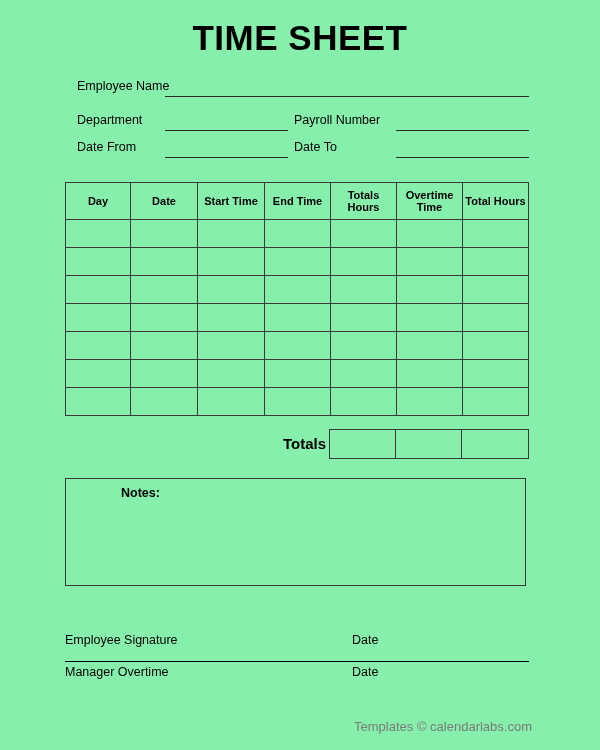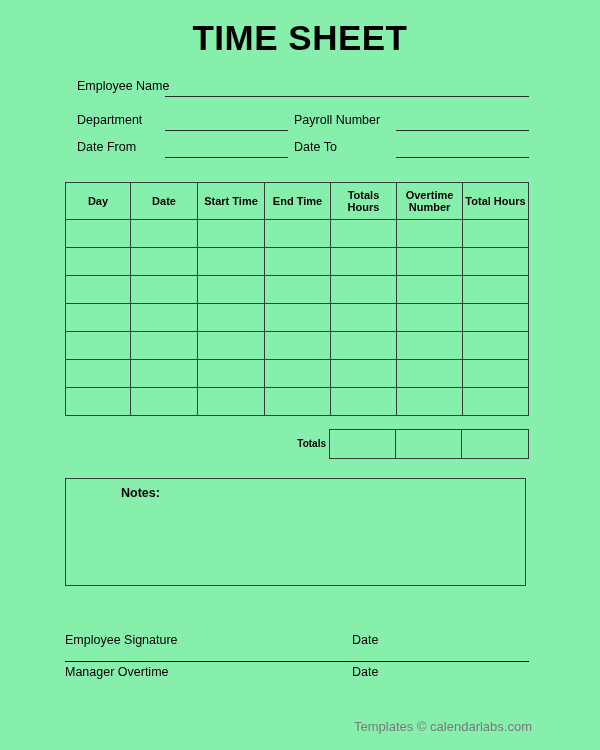--- a/index.html
+++ b/index.html
@@ -104,21 +104,21 @@
     position: absolute;
     left: 65px;
     top: 429px;
     width: 463px;
     height: 30px;
   }
   .totals-label {
     position: absolute;
     right: 202px;
     top: 7px;
-    font-size: 10px;
+    font-size: 15px;
     font-weight: bold;
     line-height: 16px;
     margin-left: 12px;
   }
   .totals-table {
     position: absolute;
     left: 264px;
     top: 0;
     width: 199px;
     border-collapse: collapse;
@@ -236,21 +236,21 @@
       <col style="width:66px">
       <col style="width:66px">
     </colgroup>
     <thead>
       <tr>
         <th>Day</th>
         <th>Date</th>
         <th>Start Time</th>
         <th>End Time</th>
         <th>Totals Hours</th>
-        <th>Overtime Number</th>
+        <th>Overtime Time</th>
         <th>Total Hours</th>
       </tr>
     </thead>
     <tbody>
       <tr>
         <td></td>
         <td></td>
         <td></td>
         <td></td>
         <td></td>

